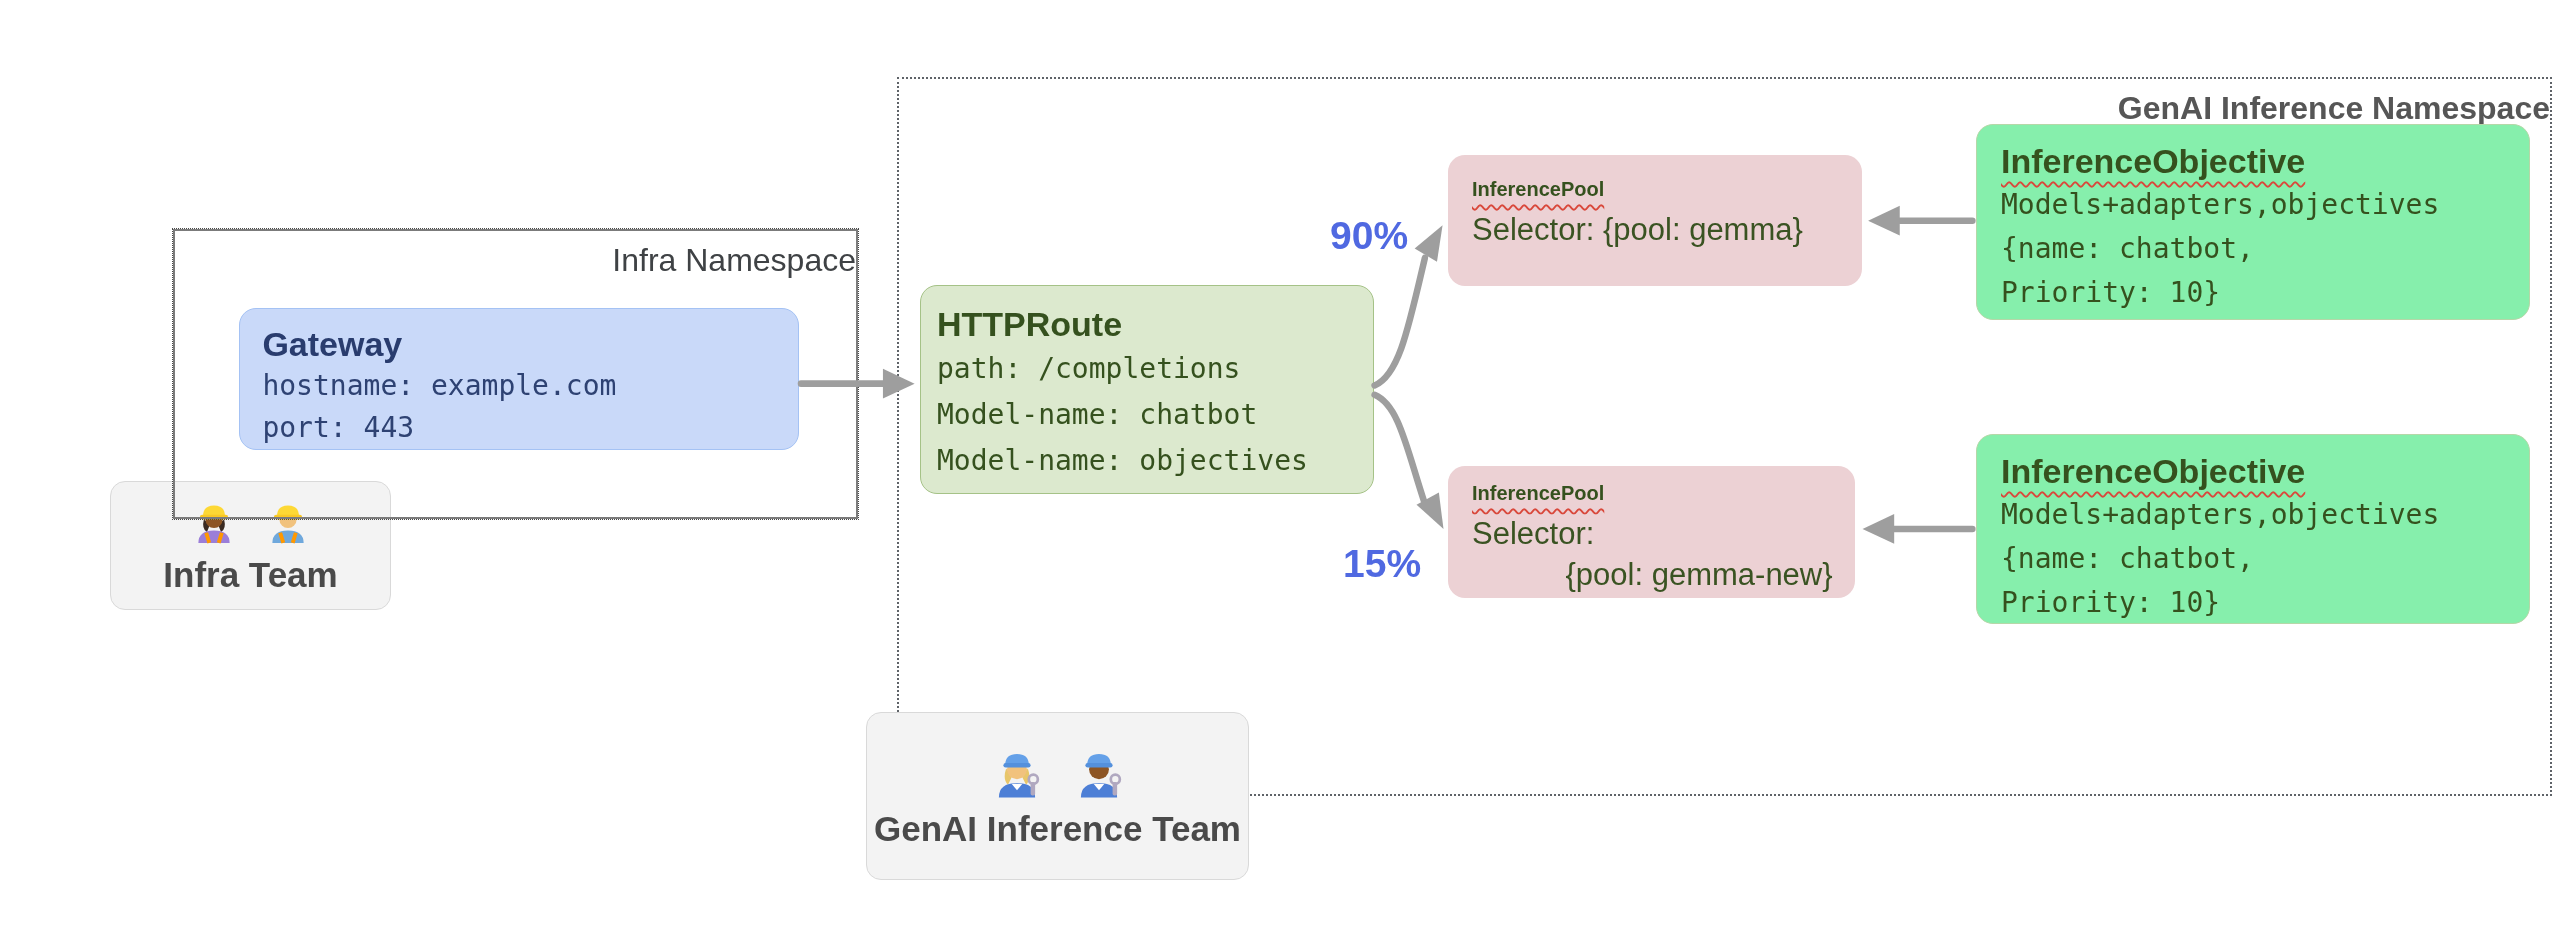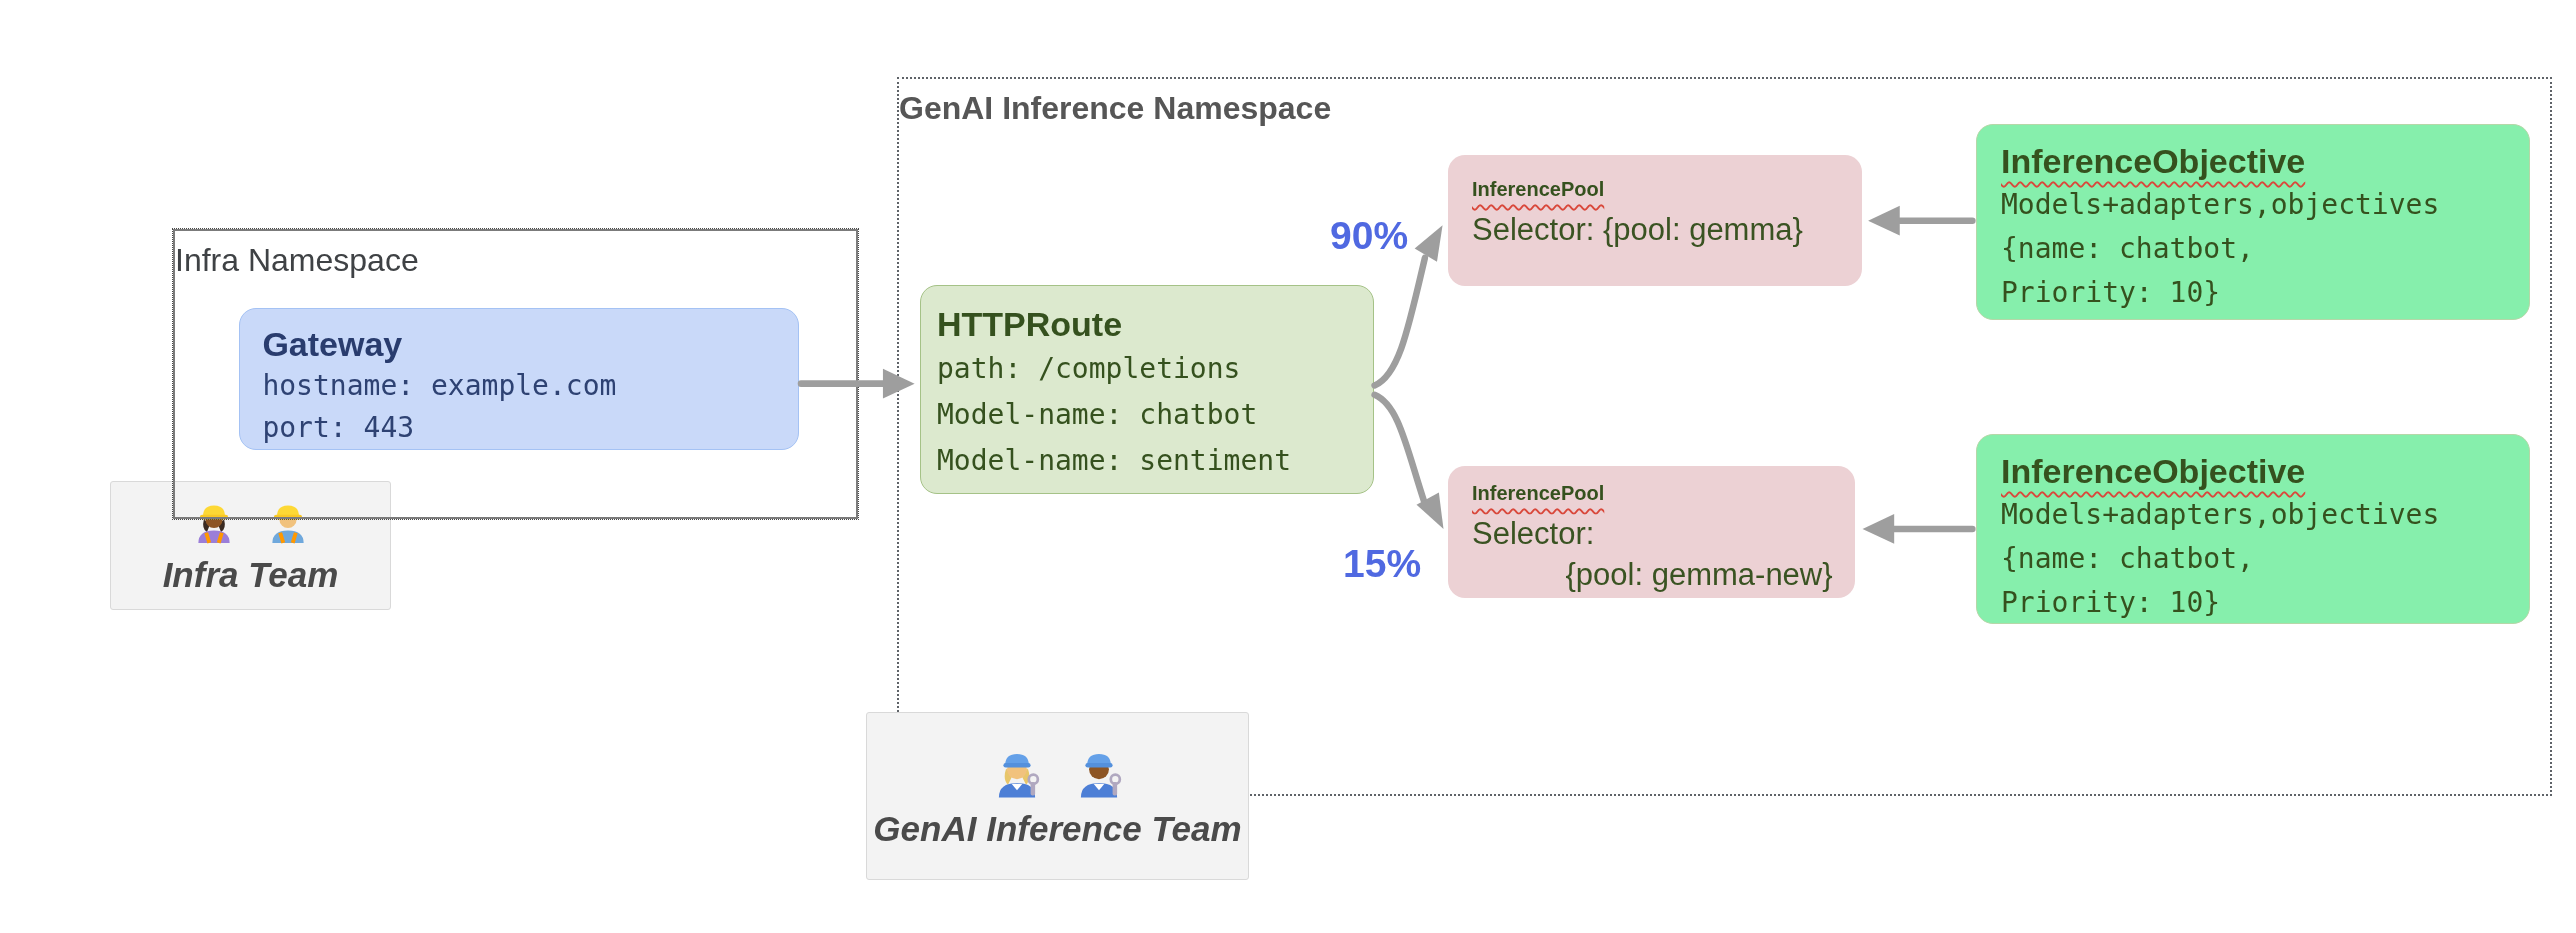--- a/index.html
+++ b/index.html
@@ -3,43 +3,43 @@
 <meta charset="utf-8">
 <style>
   html,body{margin:0;padding:0;background:#ffffff;}
   body{width:2576px;height:933px;position:relative;overflow:hidden;
        font-family:"Liberation Sans",sans-serif;}
   .abs{position:absolute;box-sizing:border-box;}
   
   .ns-dotted{border:2.8px dotted #5f6368;background:transparent;z-index:1;}
   .ns-solid{border:2.8px solid #7b7b7b;outline:1.9px dotted #4a4a4a;outline-offset:0.9px;
             background:transparent;z-index:2;}
-  .ns-title{width:100%;text-align:left;font-size:32px;color:#3f4245;
+  .ns-title{width:100%;text-align:right;font-size:32px;color:#3f4245;
             font-weight:400;margin-top:11.2px;}
   .ns-title.bold{font-weight:700;color:#565656;}
   
   .box{border-radius:17px;z-index:3;padding:15px 22.4px 0 24px;}
   .box .title{font-size:34px;font-weight:700;line-height:43px;color:#35511e;}
   .squiggle{text-decoration:underline wavy #d9483b;text-decoration-thickness:2.3px;
             text-underline-offset:8.4px;text-decoration-skip-ink:none;}
   .mono{font-family:"DejaVu Sans Mono","Liberation Mono",monospace;
         font-size:28px;line-height:44px;color:#35511e;white-space:pre;}
   .gateway{background:#c9d9f9;border:1.9px solid #a4c2f4;}
   .gateway .title{color:#293c6e;line-height:41px;}
   .gateway .mono{color:#2e4273;line-height:42px;}
   .httproute{background:#dce9ce;border:1.9px solid #a5c287;padding-top:17px;padding-left:16px;}
   .httproute .mono{line-height:46px;}
   .pool{background:#ecd1d4;border:none;padding-top:15px;}
   .pool .title{font-size:20px;line-height:39px;}
   .pool .sans-line{font-size:31px;line-height:41px;color:#3a5322;}
   .indent{padding-left:39px;text-align:right;}
   .objective{background:#86efac;border:1.9px solid #b6d7a8;}
   
-  .team{background:#f3f3f3;border:1.9px solid #d9d9d9;border-radius:3px;
-        display:flex;flex-direction:column;align-items:center;justify-content:center;font-style:italic;}
+  .team{background:#f3f3f3;border:1.9px solid #d9d9d9;border-radius:15px;
+        display:flex;flex-direction:column;align-items:center;justify-content:center;}
   .team .icons{display:flex;gap:24px;position:relative;z-index:4;}
   .team .label{font-size:35px;font-weight:700;color:#4a4a4a;margin-top:5.6px;
                position:relative;z-index:4;}
   .team-infra{z-index:1;}
   .team-genai{z-index:2;}
   
   .pct{font-size:39px;font-weight:700;color:#5069e1;z-index:7;}
   
   #arrows{position:absolute;left:0;top:0;z-index:6;pointer-events:none;}
 </style>
@@ -82,21 +82,21 @@
 <div class="abs box gateway" style="left:239px;top:308px;width:560px;height:142px;padding-left:22.4px;">
   <div class="title">Gateway</div>
   <div class="mono">hostname: example.com</div>
   <div class="mono">port: 443</div>
 </div>
 
 <div class="abs box httproute" style="left:920px;top:285px;width:454px;height:209px;">
   <div class="title">HTTPRoute</div>
   <div class="mono">path: /completions</div>
   <div class="mono">Model-name: chatbot</div>
-  <div class="mono">Model-name: sentiment</div>
+  <div class="mono">Model-name: objectives</div>
 </div>
 
 <div class="abs box pool" style="left:1448px;top:155px;width:414px;height:131px;">
   <div class="title squiggle">InferencePool</div>
   <div class="sans-line">Selector: {pool: gemma}</div>
 </div>
 
 <div class="abs box pool" style="left:1448px;top:466px;width:407px;height:132px;padding-top:7.5px;">
   <div class="title squiggle">InferencePool</div>
   <div class="sans-line">Selector:</div>

